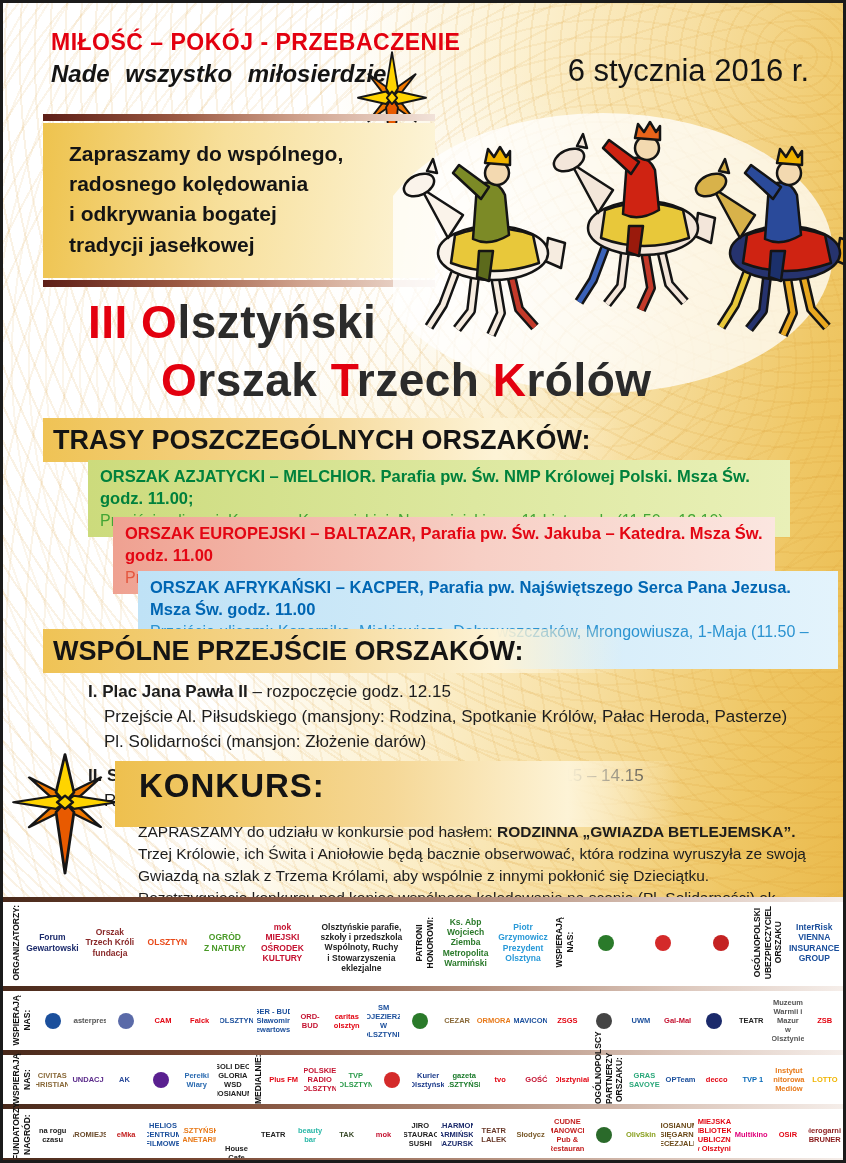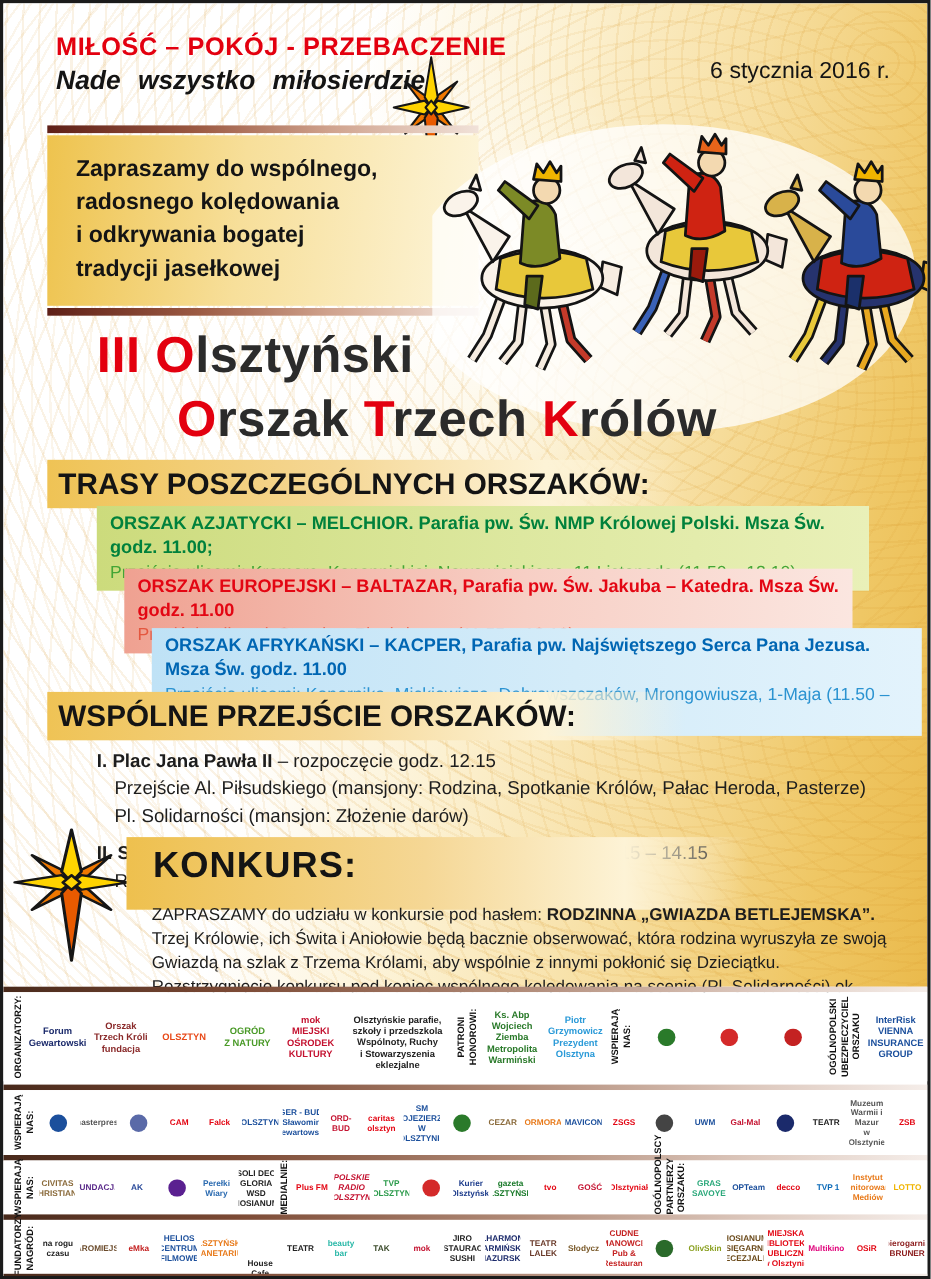--- a/index.html
+++ b/index.html
@@ -17,21 +17,21 @@
       repeating-radial-gradient(circle at 72% 40%, rgba(214,148,38,0.09) 0 2px, rgba(0,0,0,0) 2px 17px),
       repeating-radial-gradient(circle at 100% 72%, rgba(214,148,38,0.10) 0 2px, rgba(0,0,0,0) 2px 19px),
       radial-gradient(ellipse 420px 300px at 44% 30%, rgba(255,255,255,0.95), rgba(255,255,255,0) 75%),
       linear-gradient(100deg,#ffffff 0%,#ffffff 34%,#fcf1d2 52%,#f7dfa2 70%,#efc765 88%,#eaba4c 100%);
   }
   .abs{position:absolute;}
 
   
   [data-name="motto-line1"]{left:48px;top:26px;font-size:23px;font-weight:bold;color:#e3000f;letter-spacing:.5px;}
   [data-name="motto-line2"]{left:48px;top:57px;font-size:24px;font-weight:bold;font-style:italic;color:#141414;word-spacing:9px;}
-  [data-name="event-date"]{right:34px;top:50px;font-size:21px;color:#141414;}
+  [data-name="event-date"]{right:34px;top:50px;font-size:31px;color:#141414;}
   [data-name="header-star-icon"]{left:352px;top:46px;width:74px;height:118px;}
   [data-name="konkurs-star-icon"]{left:6px;top:748px;width:112px;height:124px;}
 
   
   .invite{left:40px;top:120px;width:392px;height:155px;padding:16px 0 0 26px;
     background:linear-gradient(96deg,#eec34e 0%,#f7df9a 45%,#fdf5da 100%);}
   .invite::before,.invite::after{content:"";position:absolute;left:0;width:100%;height:7px;
     background:linear-gradient(to right,#5e1f17,#9c5a43 35%,#cfa18c 65%,#f1e2d9 100%);}
   .invite::before{top:-9px;} .invite::after{bottom:-9px;}
   .invite div{font-size:21px;font-weight:600;line-height:1.44;color:#141414;}
@@ -394,21 +394,21 @@
       </div>
       <div class="logo" data-name="soli-deo-gloria-logo">
         <span style="color: rgb(34, 34, 34);">SOLI DEO GLORIA
 WSD HOSIANUM</span>
       </div>
       <div class="vlabel" data-name="sponsor-group-label">MEDIALNIE:</div>
       <div class="logo" data-name="plus-fm-logo">
         <span style="color: rgb(227, 6, 19);">Plus FM</span>
       </div>
       <div class="logo" data-name="polskie-radio-olsztyn-logo">
-        <span style="color: rgb(196, 18, 48); font-style: italic;">POLSKIE RADIO
+        <span style="color: rgb(196, 18, 48);">POLSKIE RADIO
 OLSZTYN</span>
       </div>
       <div class="logo" data-name="tvp-olsztyn-logo">
         <span style="color: rgb(42, 154, 74);">TVP
 OLSZTYN</span>
       </div>
       <div class="logo" data-name="red-circle-logo">
         <span class="logo-dot" style="background: rgb(212, 42, 42);"></span>
       </div>
       <div class="logo" data-name="kurier-olsztynski-logo">

